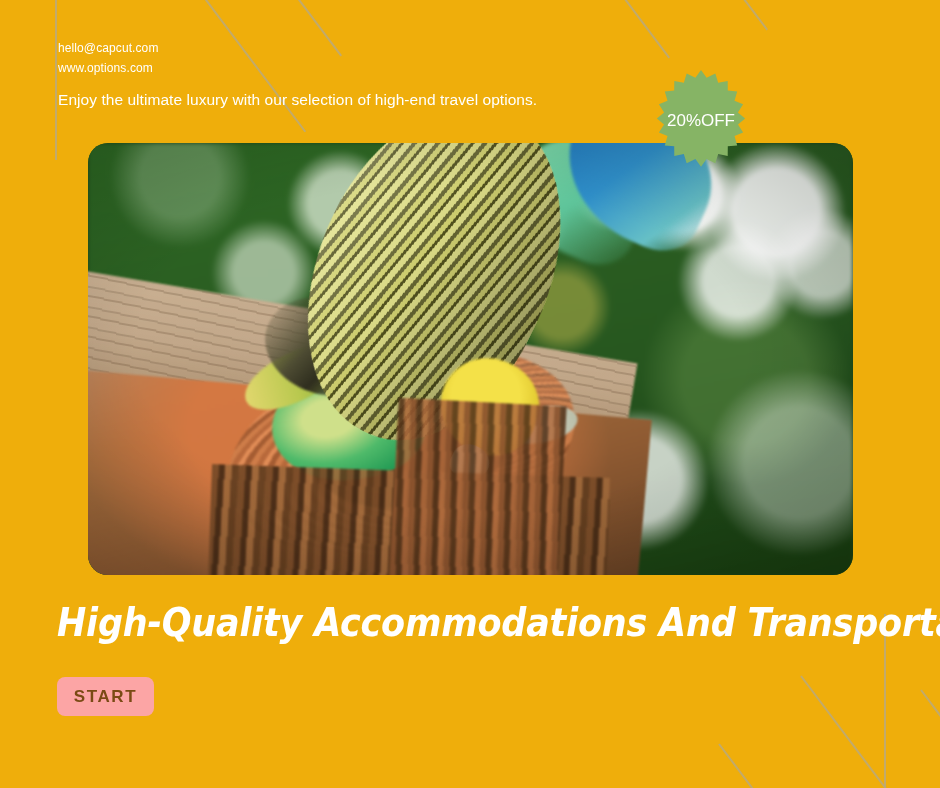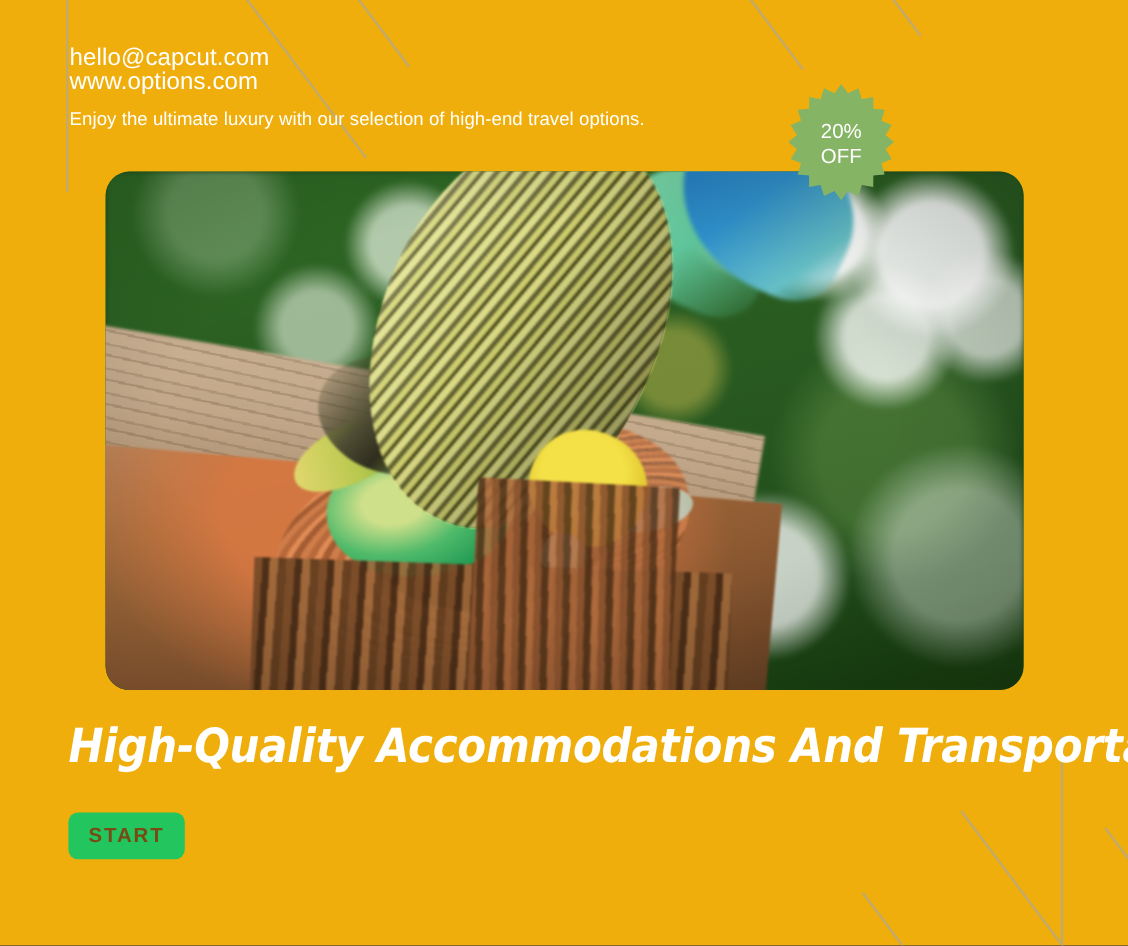--- a/index.html
+++ b/index.html
@@ -44,21 +44,21 @@
   .deco-d5 { left: 800px; top: 676px; height: 150px; transform: rotate(-37deg); }
   .deco-d6 { left: 718px; top: 744px; height: 120px; transform: rotate(-37deg); }
   .deco-d7 { left: 920px; top: 690px; height: 130px; transform: rotate(-37deg); }
 
   
   .contact {
     position: absolute;
     left: 58px;
     top: 38px;
     color: #ffffff;
-    font-size: 20px;
+    font-size: 12px;
     line-height: 20px;
     letter-spacing: .1px;
   }
   .contact div { white-space: nowrap; }
 
   .tagline {
     position: absolute;
     left: 58px;
     top: 90px;
     color: #ffffff;
@@ -75,21 +75,21 @@
     top: 69px;
     width: 100px;
     height: 102px;
     z-index: 6;
   }
   .badge svg { display: block; width: 100%; height: 100%; }
   .badge-text {
     position: absolute;
     inset: 0;
     display: flex;
-    flex-direction: column;
+    flex-direction: row;
     align-items: center;
     justify-content: center;
     color: #ffffff;
     font-size: 17px;
     line-height: 21px;
     text-align: center;
     pointer-events: none;
   }
 
   
@@ -384,21 +384,21 @@
 
   
   .start-btn {
     position: absolute;
     left: 57px;
     top: 677px;
     width: 97px;
     height: 39px;
     border: none;
     border-radius: 8px;
-    background: #22c55e;
+    background: #fca5a5;
     color: #7A4A14;
     font-family: "Liberation Sans", sans-serif;
     font-size: 17px;
     font-weight: bold;
     letter-spacing: 1.6px;
     cursor: pointer;
     padding: 0;
   }
 </style>
 </head>

